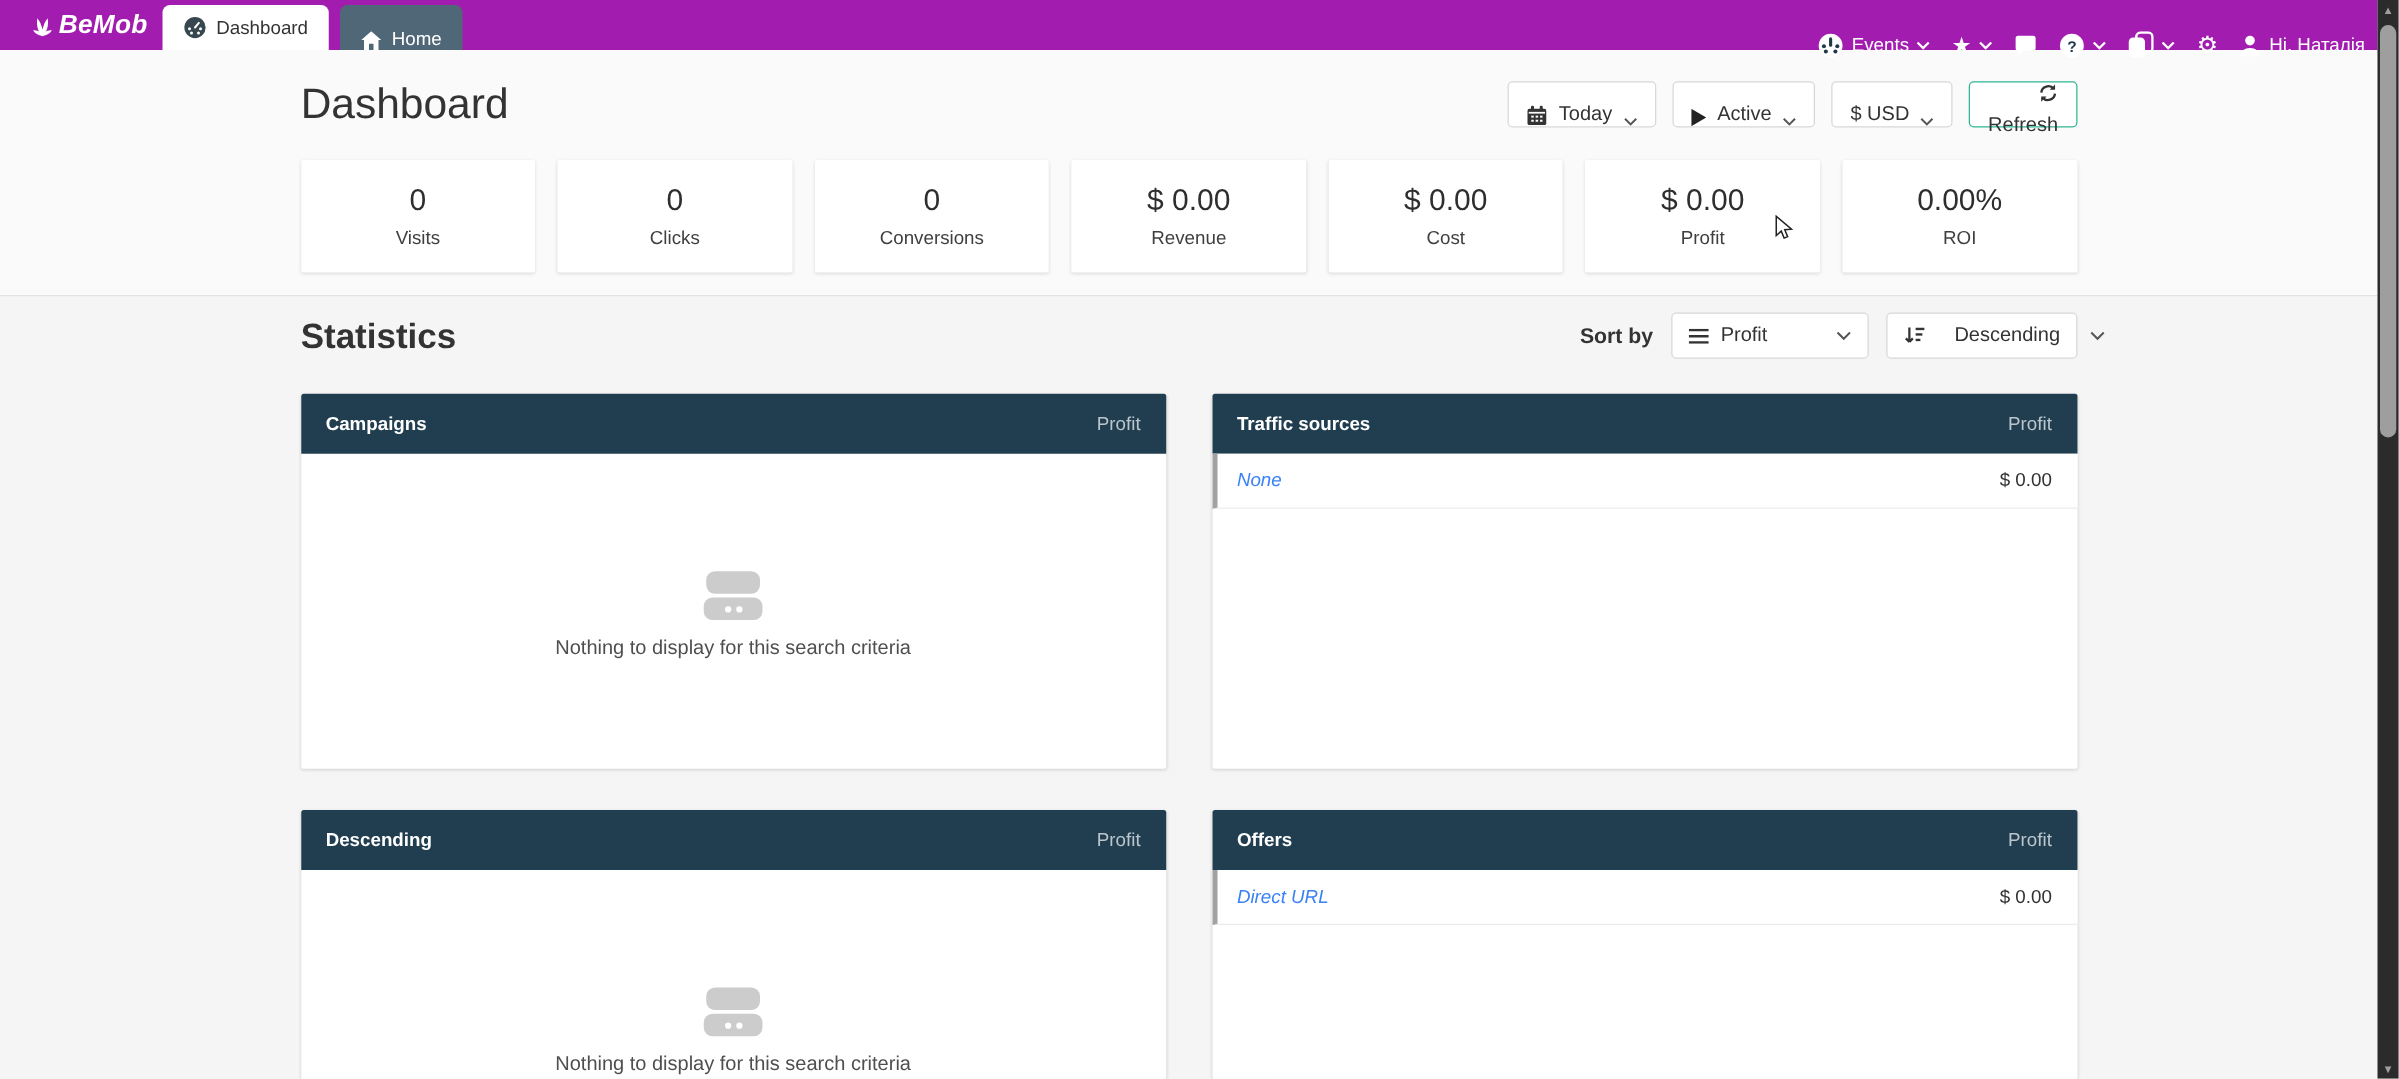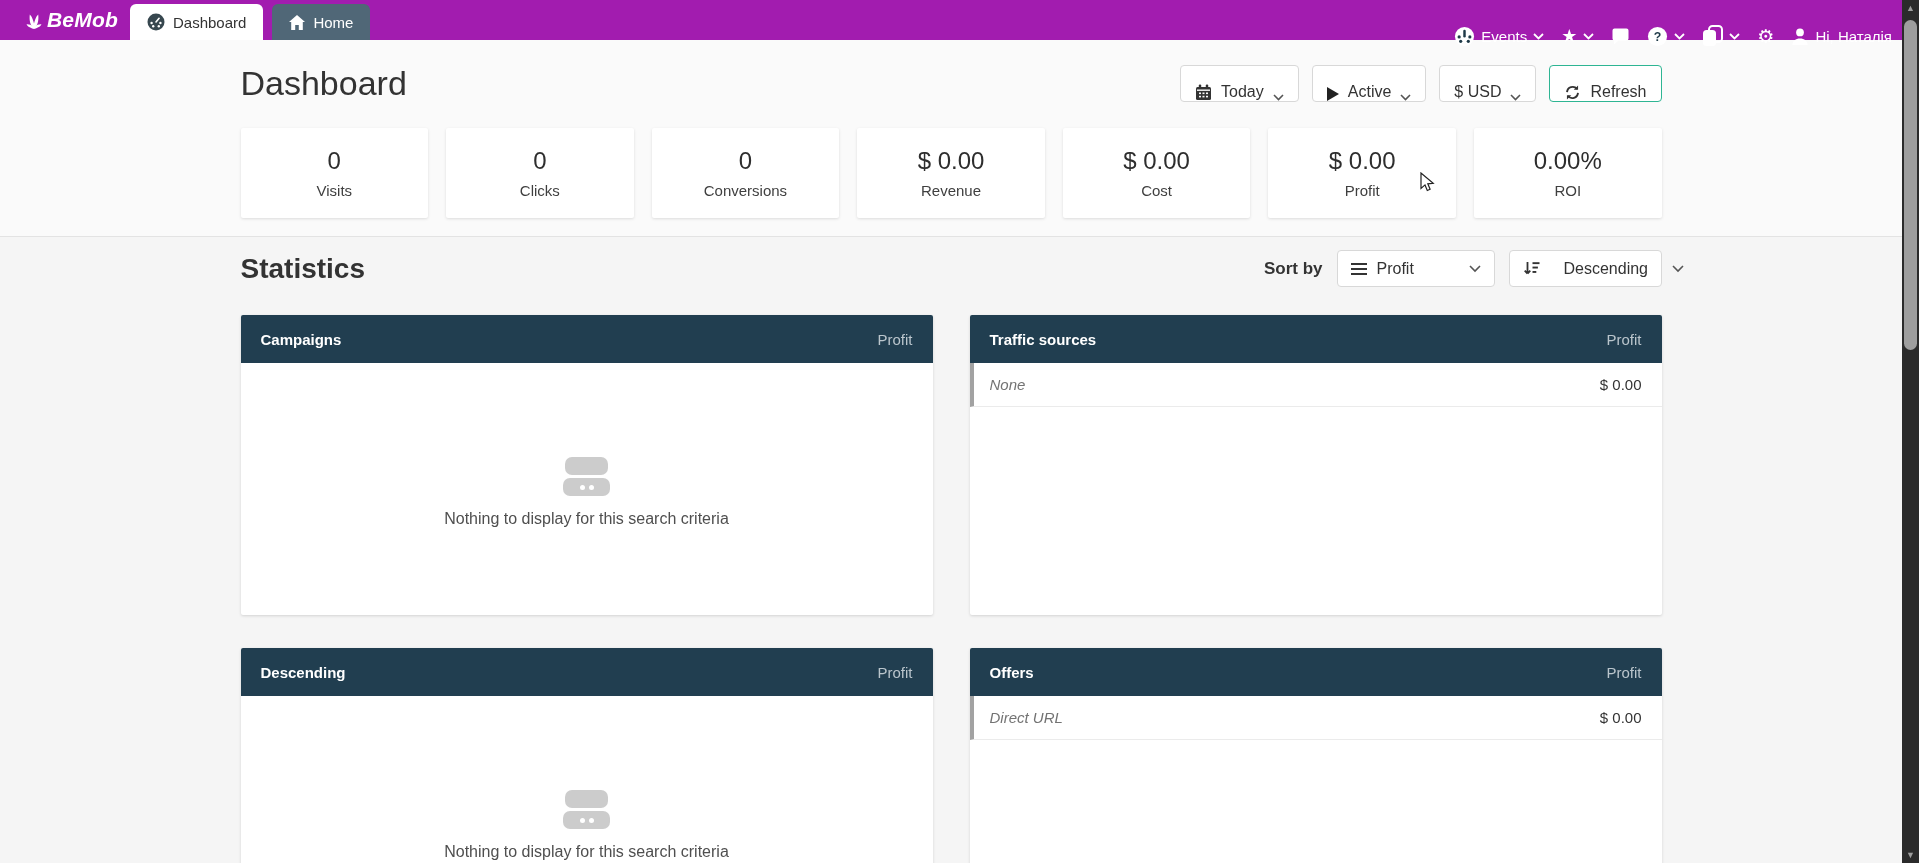--- a/index.html
+++ b/index.html
@@ -24,21 +24,21 @@
     color:#fff; font-size:21px; font-weight:bold; font-style:italic;
     letter-spacing:.2px;
   }
   .tabs { align-self:flex-end; display:flex; gap:9px; height:36px; }
   .tab {
     display:flex; align-items:center; gap:8px;
     padding:0 17px; font-size:15px;
     border-radius:6px 6px 0 0; cursor:default; white-space:nowrap;
   }
   .tab.active { background:#fff; color:#333; }
-  .tab.inactive { background:#506777; color:#fff; }
+  .tab.inactive { background:#506777; color:#fff;align-items:flex-end; }
   .topnav {
     margin-left:auto; padding-right:10px;
     display:flex; align-items:center; gap:17px;
     color:#fff; font-size:15px;margin-top:32px;
   }
   .navitem { display:flex; align-items:center; gap:6px; white-space:nowrap; }
   .star-glyph { font-size:18px; line-height:1; }
   .gear-glyph { font-family:"DejaVu Sans", sans-serif; font-size:19px; line-height:1; }
 
   
@@ -46,21 +46,21 @@
   .container { width:1421px; margin:0 auto; }
   .header-row { display:flex; justify-content:space-between; align-items:center; padding-top:20px; height:66px; }
   .page-title { font-size:34px; font-weight:400; color:#333; }
   .header-buttons { display:flex; gap:13px; }
   .btn {
     background:#fff; border:1px solid #d8d8d8; border-radius:4px;
     height:37px; padding:0 14px;
     display:flex; align-items:flex-end; gap:9px;
     font-size:16px; color:#333; cursor:pointer; white-space:nowrap;
   }
-  .btn.refresh { border-color:#2eb593; }
+  .btn.refresh { border-color:#2eb593;flex-direction:column; }
 
   .cards { display:flex; gap:18px; margin-top:22px; }
   .card {
     flex:1; background:#fff; height:90px; border-radius:2px;
     box-shadow:0 1px 3px rgba(0,0,0,.12);
     display:flex; flex-direction:column; align-items:center; justify-content:center; gap:7px;
   }
   .card-value { font-size:24px; color:#2e2e2e; }
   .card-label { font-size:15px; color:#3f3f3f; }
 
@@ -104,21 +104,21 @@
   .empty-icon .r2 { height:18px; background:#cccccc; border-radius:7px; position:relative; }
   .empty-icon .dot { position:absolute; top:6.5px; width:5px; height:5px; border-radius:50%; background:#fff; }
   .empty-icon .d1 { left:17px; } .empty-icon .d2 { left:26px; }
   .empty-text { margin-top:14px; font-size:16px; color:#4f4f4f; }
 
   .data-row {
     height:44px; border-left:4px solid #a2a2a2; border-bottom:1px solid #ebebeb;
     display:flex; align-items:center; justify-content:space-between;
     padding:0 20px 0 16px; font-size:15px; background:#fff;
   }
-  .row-label { font-style:italic; color:#737373; }
+  .row-label { font-style:italic; color:#3b82f6; }
   .row-value { color:#333; }
 
   
   .scrollbar { position:absolute; right:0; top:0; width:17px; height:863px; background:#2b2b2b; }
   .sb-arrow { position:absolute; left:0; width:17px; height:16px; color:#9e9e9e; font-size:9px; line-height:16px; text-align:center; }
   .sb-up { top:0; } .sb-down { bottom:0; }
   .sb-thumb { position:absolute; left:2px; top:20px; width:13px; height:330px; background:#9e9e9e; border-radius:7px; }
 
   .cursor { position:absolute; left:1420px; top:172px; }
   svg { display:block; }

